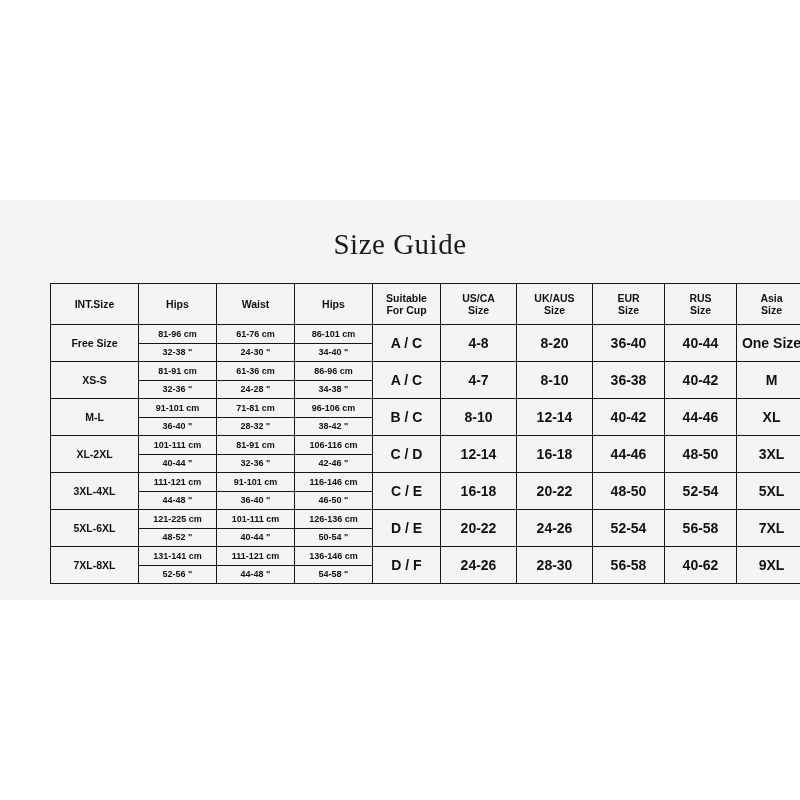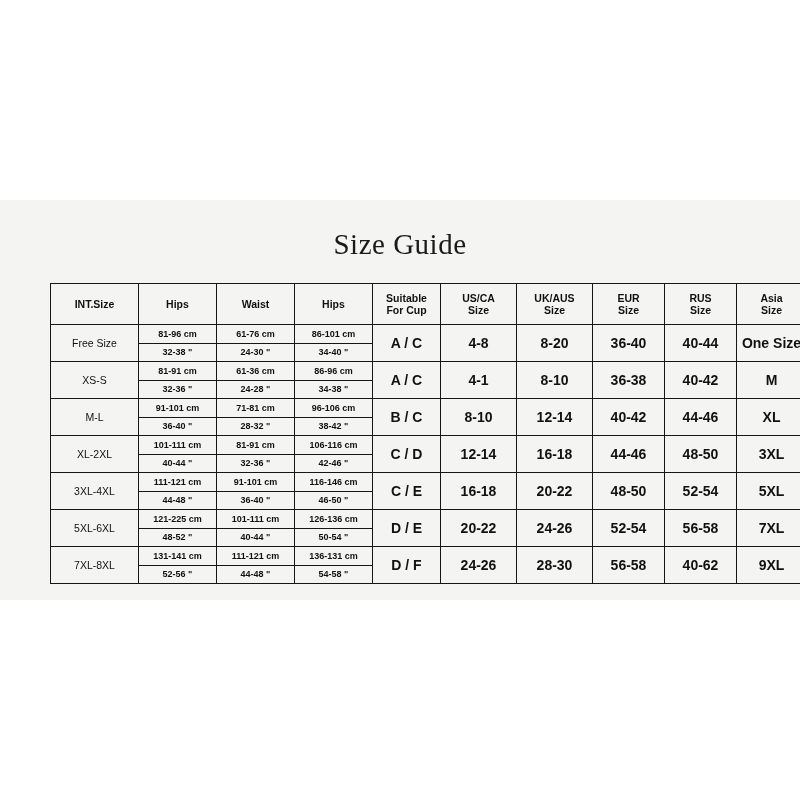--- a/index.html
+++ b/index.html
@@ -62,21 +62,21 @@
   }
   table.size-table thead th {
     font-size: 10.5px;
     font-weight: bold;
     height: 36px;
     line-height: 1.18;
     padding: 2px 1px;
   }
   td.intsize {
     font-size: 10.5px;
-    font-weight: normal;
+    font-weight: bold;
     height: 36px;
   }
   td.plain {
     font-size: 14px;
     font-weight: bold;
     height: 36px;
   }
   
   td.meas {
     padding: 0;
@@ -172,21 +172,21 @@
             </td>
             <td class="meas">
               <span class="cm">61-36 cm</span>
               <span class="inch">24-28 "</span>
             </td>
             <td class="meas">
               <span class="cm">86-96 cm</span>
               <span class="inch">34-38 "</span>
             </td>
             <td class="plain">A / C</td>
-            <td class="plain">4-1</td>
+            <td class="plain">4-7</td>
             <td class="plain">8-10</td>
             <td class="plain">36-38</td>
             <td class="plain">40-42</td>
             <td class="plain">M</td>
           </tr>
           <tr>
             <td class="intsize">M-L</td>
             <td class="meas">
               <span class="cm">91-101 cm</span>
               <span class="inch">36-40 "</span>
@@ -273,21 +273,21 @@
             <td class="intsize">7XL-8XL</td>
             <td class="meas">
               <span class="cm">131-141 cm</span>
               <span class="inch">52-56 "</span>
             </td>
             <td class="meas">
               <span class="cm">111-121 cm</span>
               <span class="inch">44-48 "</span>
             </td>
             <td class="meas">
-              <span class="cm">136-131 cm</span>
+              <span class="cm">136-146 cm</span>
               <span class="inch">54-58 "</span>
             </td>
             <td class="plain">D / F</td>
             <td class="plain">24-26</td>
             <td class="plain">28-30</td>
             <td class="plain">56-58</td>
             <td class="plain">40-62</td>
             <td class="plain">9XL</td>
           </tr>
         </tbody>

